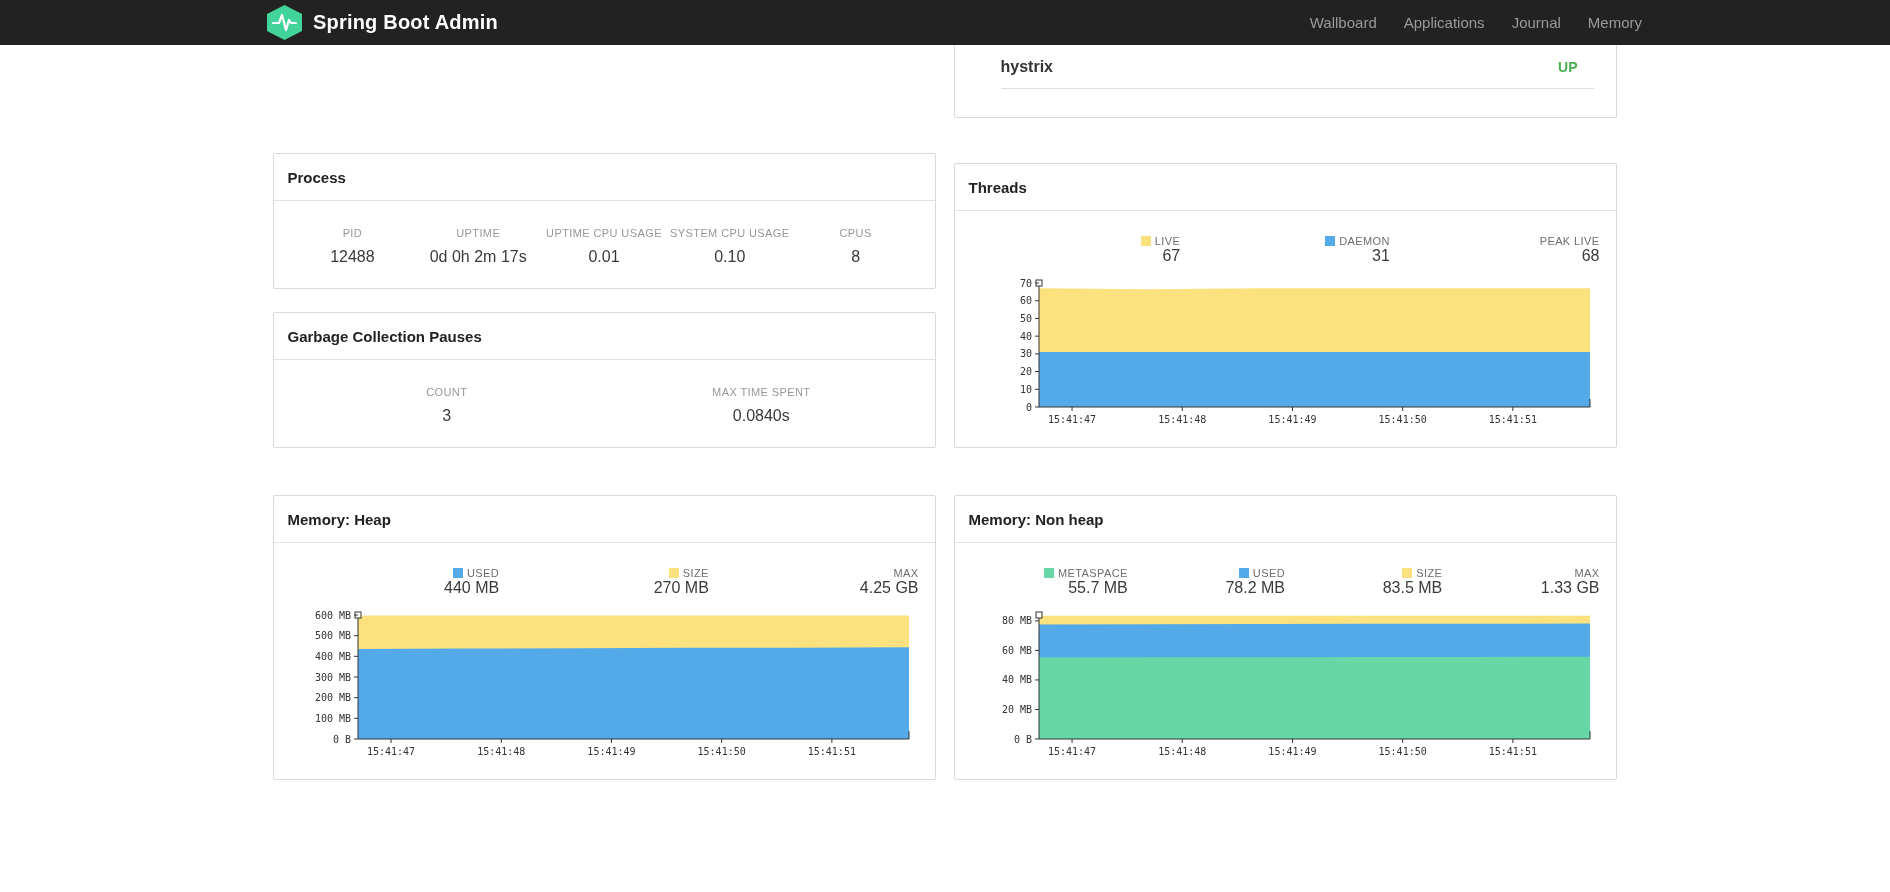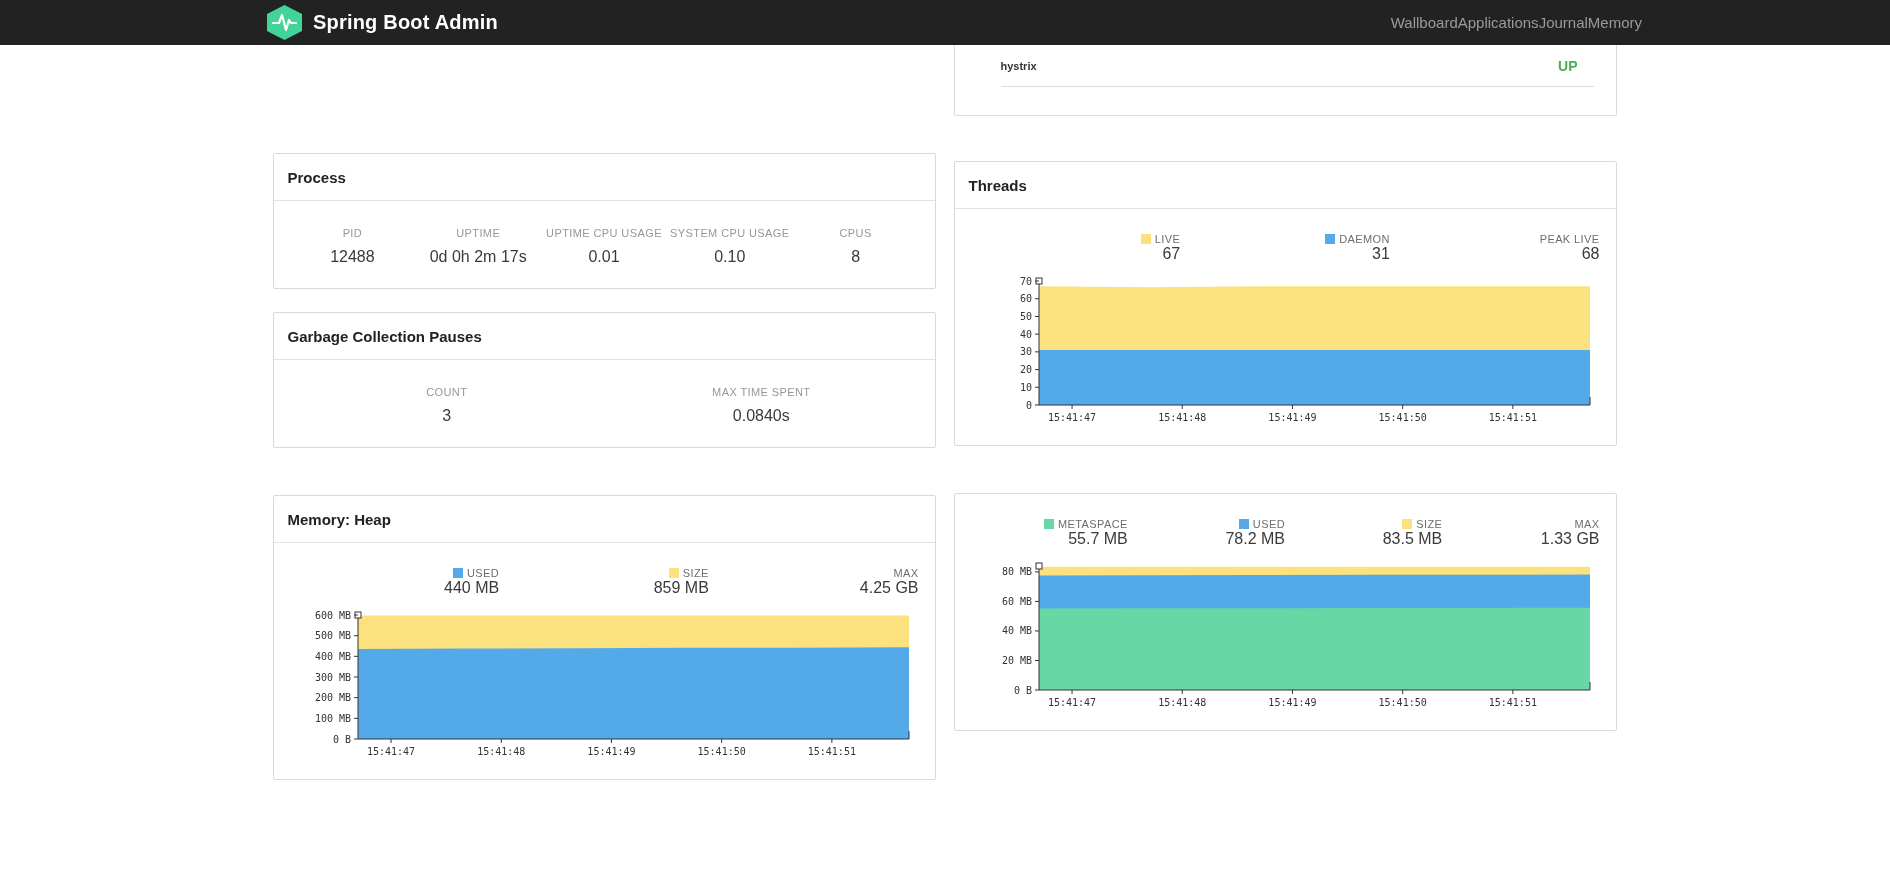--- a/index.html
+++ b/index.html
@@ -10,38 +10,38 @@
   
   .navbar { height:45px; background:#222;padding-left:19px; }
   .navbar-inner { width:1375px; margin:0 auto; height:100%;
     display:flex; align-items:center; }
   .brand { display:flex; align-items:center; gap:11px; }
   .brand-logo { width:35px; height:35px; background:#42d39b;
     clip-path:polygon(50% 0,100% 26%,100% 74%,50% 100%,0 74%,0 26%);
     display:flex; align-items:center; justify-content:center; }
   .brand-logo svg { display:block; }
   .brand-title { color:#fff; font-size:20px; font-weight:bold; letter-spacing:0.2px; }
-  .nav-links { margin-left:auto; display:flex; }
+  .nav-links { margin-left:auto; display:flex; gap:27px; }
   .nav-link { color:#9a9a9a; font-size:15px; cursor:pointer; }
 
   
   .container { width:1345px; margin:0 auto; display:flex; gap:18px;
     align-items:flex-start; padding-bottom:72px; }
   .col { width:663px; display:flex; flex-direction:column; }
 
   .panel { background:#fff; border:1px solid #d9d9d9; border-radius:2px; width:100%; }
   .panel-header { padding:15px 14px 14px 14px; font-size:15px; font-weight:bold;
     color:#222; border-bottom:1px solid #e2e2e2; }
 
   
   .panel-partial { border-top:none; border-radius:0 0 2px 2px; padding-bottom:28px; }
   .app-row { margin:0 22px 0 46px; padding:13px 8px 12px 0;
     border-bottom:1px solid #ddd; display:flex; justify-content:space-between;
     align-items:center; cursor:pointer; }
-  .app-name { font-size:11px; font-weight:bold; color:#333; }
+  .app-name { font-size:16px; font-weight:bold; color:#333; }
   .app-status { font-size:14px; font-weight:bold; padding-right:8px; }
 
   
   .spacer-108 { height:108px; flex:none; }
   .mt-23 { margin-top:23px; }
   .mt-45 { margin-top:45px; }
   .mt-47 { margin-top:47px; }
 
   
   .stat-row { display:flex; padding:26px 16px 22px 16px; }
@@ -131,21 +131,21 @@
 
     <div class="panel mt-47">
       <div class="panel-header">Memory: Heap</div>
       <div class="legend-row">
         <div class="legend-item">
           <div class="legend-label"><span class="swatch" style="background: rgb(84, 170, 232);"></span><span>USED</span></div>
           <div class="legend-value">440 MB</div>
         </div>
         <div class="legend-item">
           <div class="legend-label"><span class="swatch" style="background: rgb(251, 226, 126);"></span><span>SIZE</span></div>
-          <div class="legend-value">859 MB</div>
+          <div class="legend-value">270 MB</div>
         </div>
         <div class="legend-item">
           <div class="legend-label"><span>MAX</span></div>
           <div class="legend-value">4.25 GB</div>
         </div>
       </div>
       <div class="chart-wrap">
         <svg class="chart" width="637" height="158" viewBox="0 0 637 158">
             <polygon points="72,132 72,8.620000000000005 182.2,8.620000000000005 292.4,8.620000000000005 402.6,8.620000000000005 512.8,8.620000000000005 623,8.620000000000005 623,132" fill="#fbe27e"></polygon>
             <polygon points="72,132 72,41.89333333333333 182.2,41.480000000000004 292.4,41.273333333333326 402.6,40.86 512.8,40.653333333333336 623,40.239999999999995 623,132" fill="#54aae8"></polygon>
@@ -239,20 +239,21 @@
             <text x="325.46" y="148" text-anchor="middle">15:41:49</text>
             <line x1="435.65999999999997" y1="132" x2="435.65999999999997" y2="136" stroke="#333"></line>
             <text x="435.65999999999997" y="148" text-anchor="middle">15:41:50</text>
             <line x1="545.8599999999999" y1="132" x2="545.8599999999999" y2="136" stroke="#333"></line>
             <text x="545.8599999999999" y="148" text-anchor="middle">15:41:51</text>
           </svg>
       </div>
     </div>
 
     <div class="panel mt-47">
+      <div class="panel-header">Memory: Non heap</div>
       <div class="legend-row">
         <div class="legend-item">
           <div class="legend-label"><span class="swatch" style="background: rgb(103, 215, 166);"></span><span>METASPACE</span></div>
           <div class="legend-value">55.7 MB</div>
         </div>
         <div class="legend-item">
           <div class="legend-label"><span class="swatch" style="background: rgb(84, 170, 232);"></span><span>USED</span></div>
           <div class="legend-value">78.2 MB</div>
         </div>
         <div class="legend-item">

